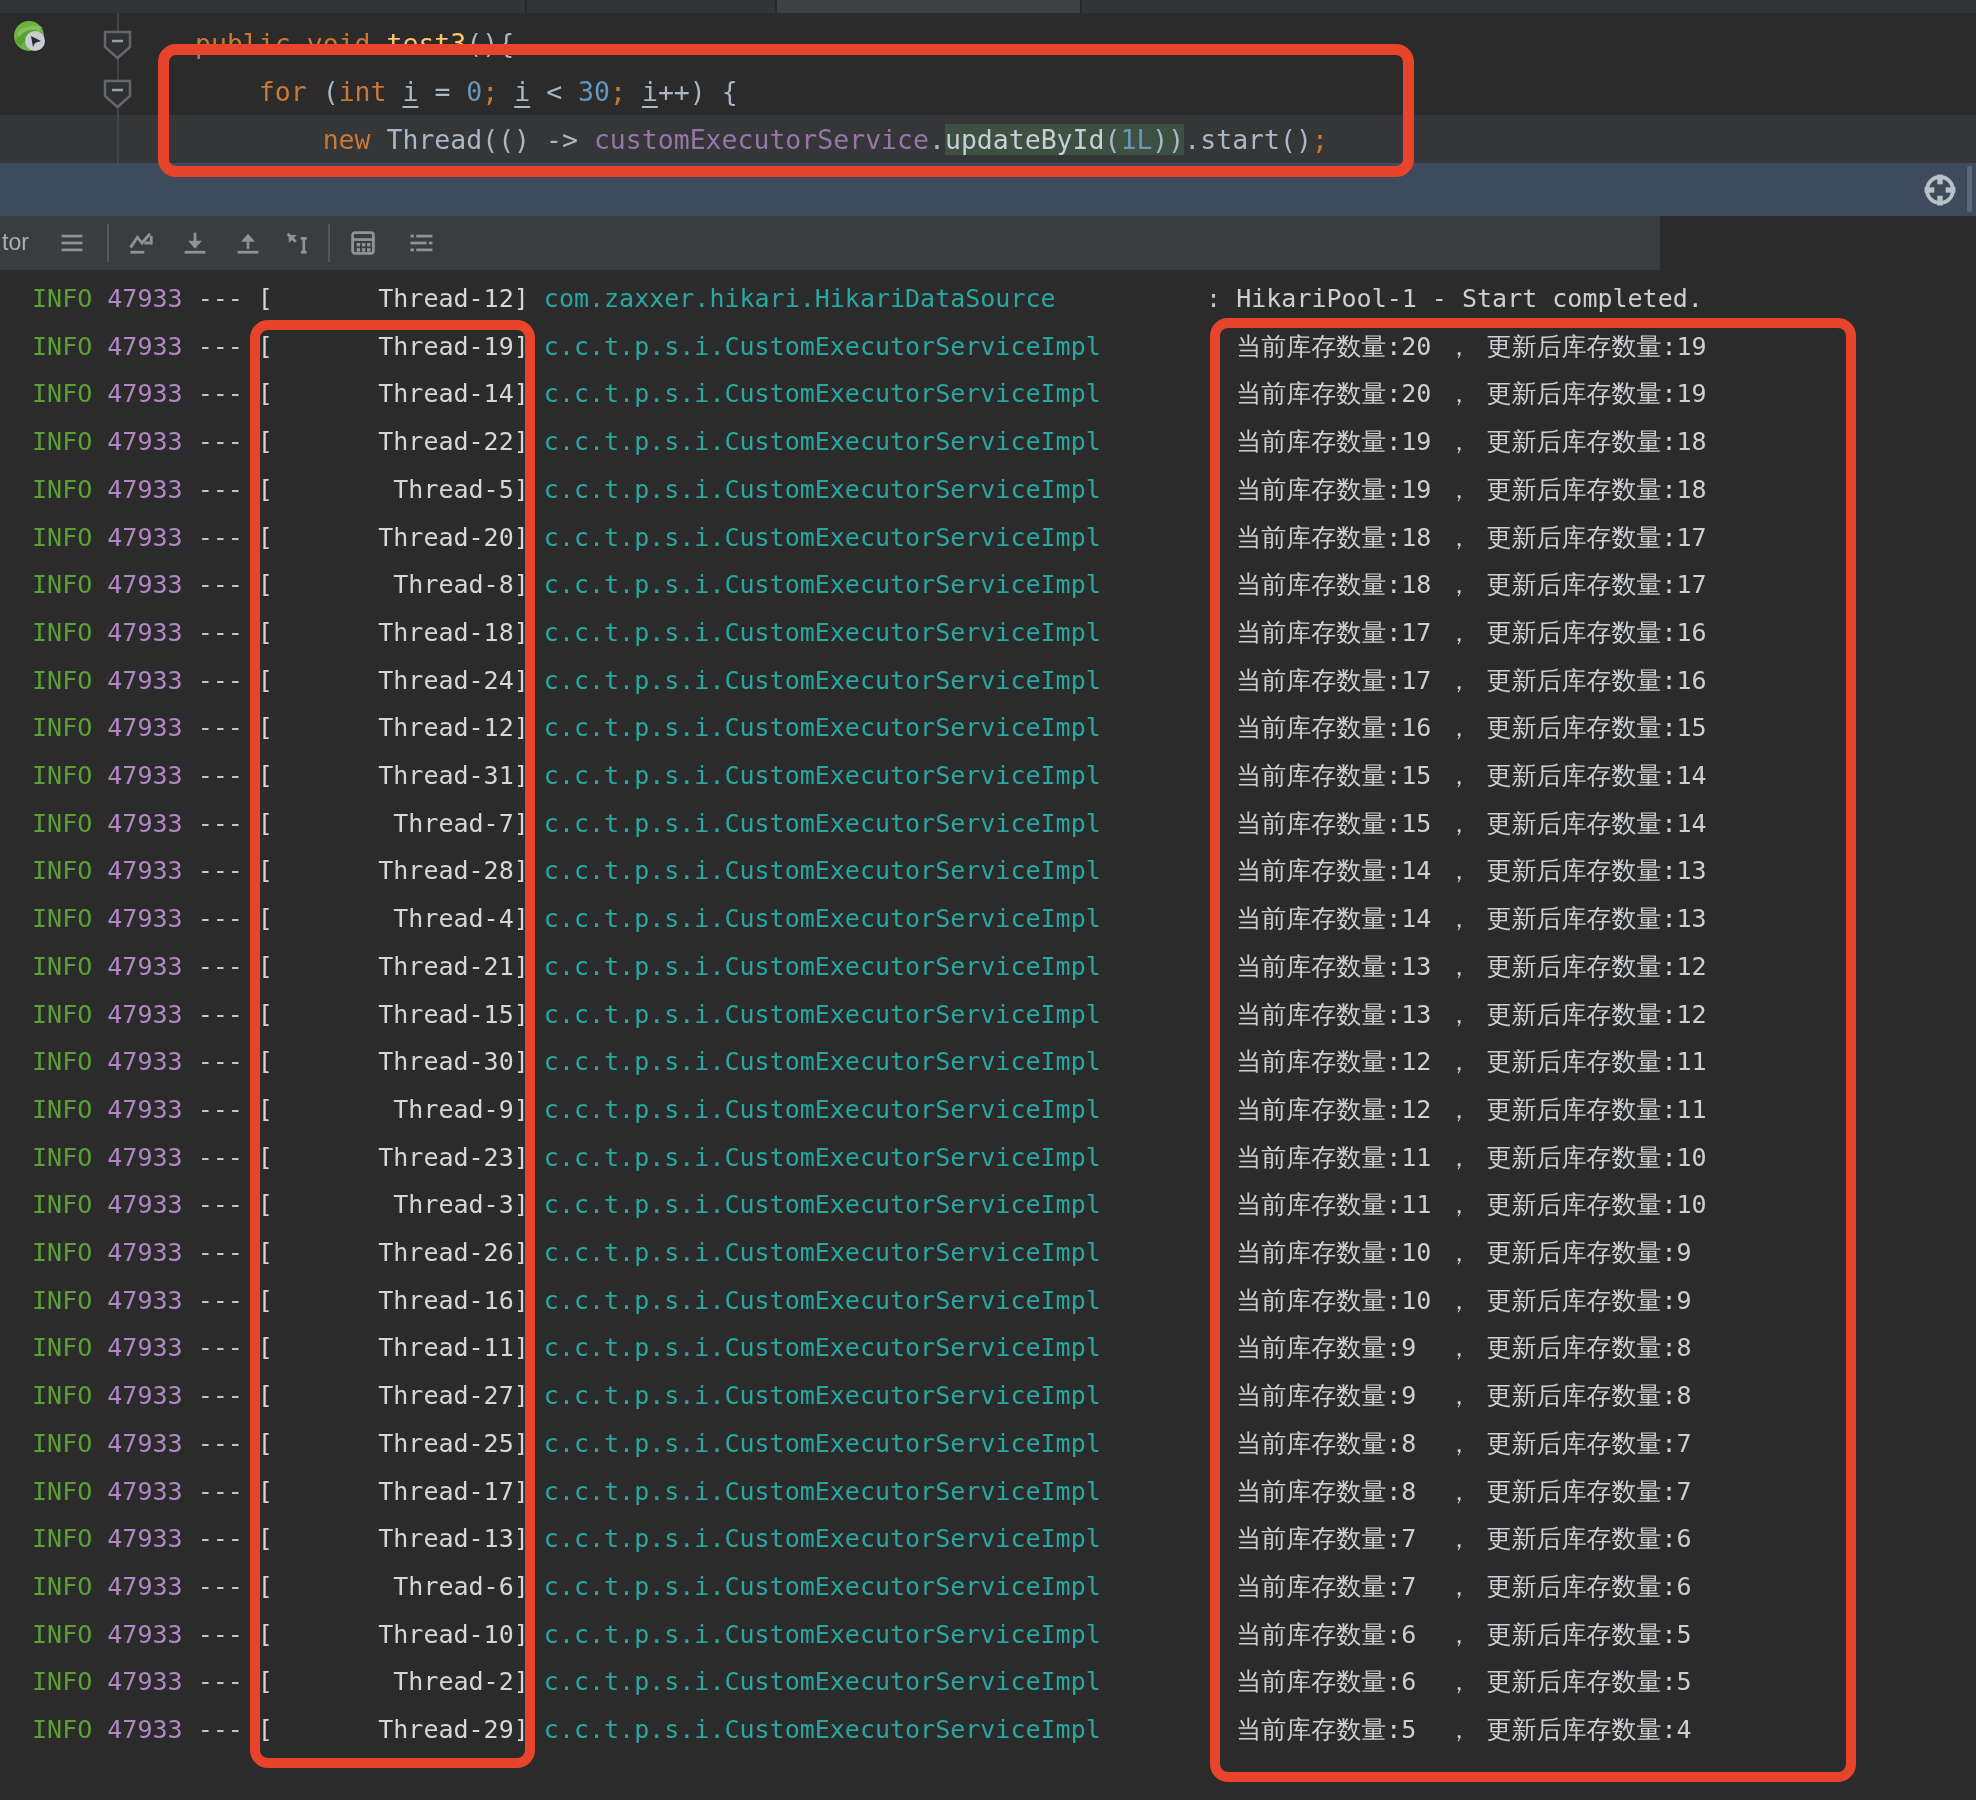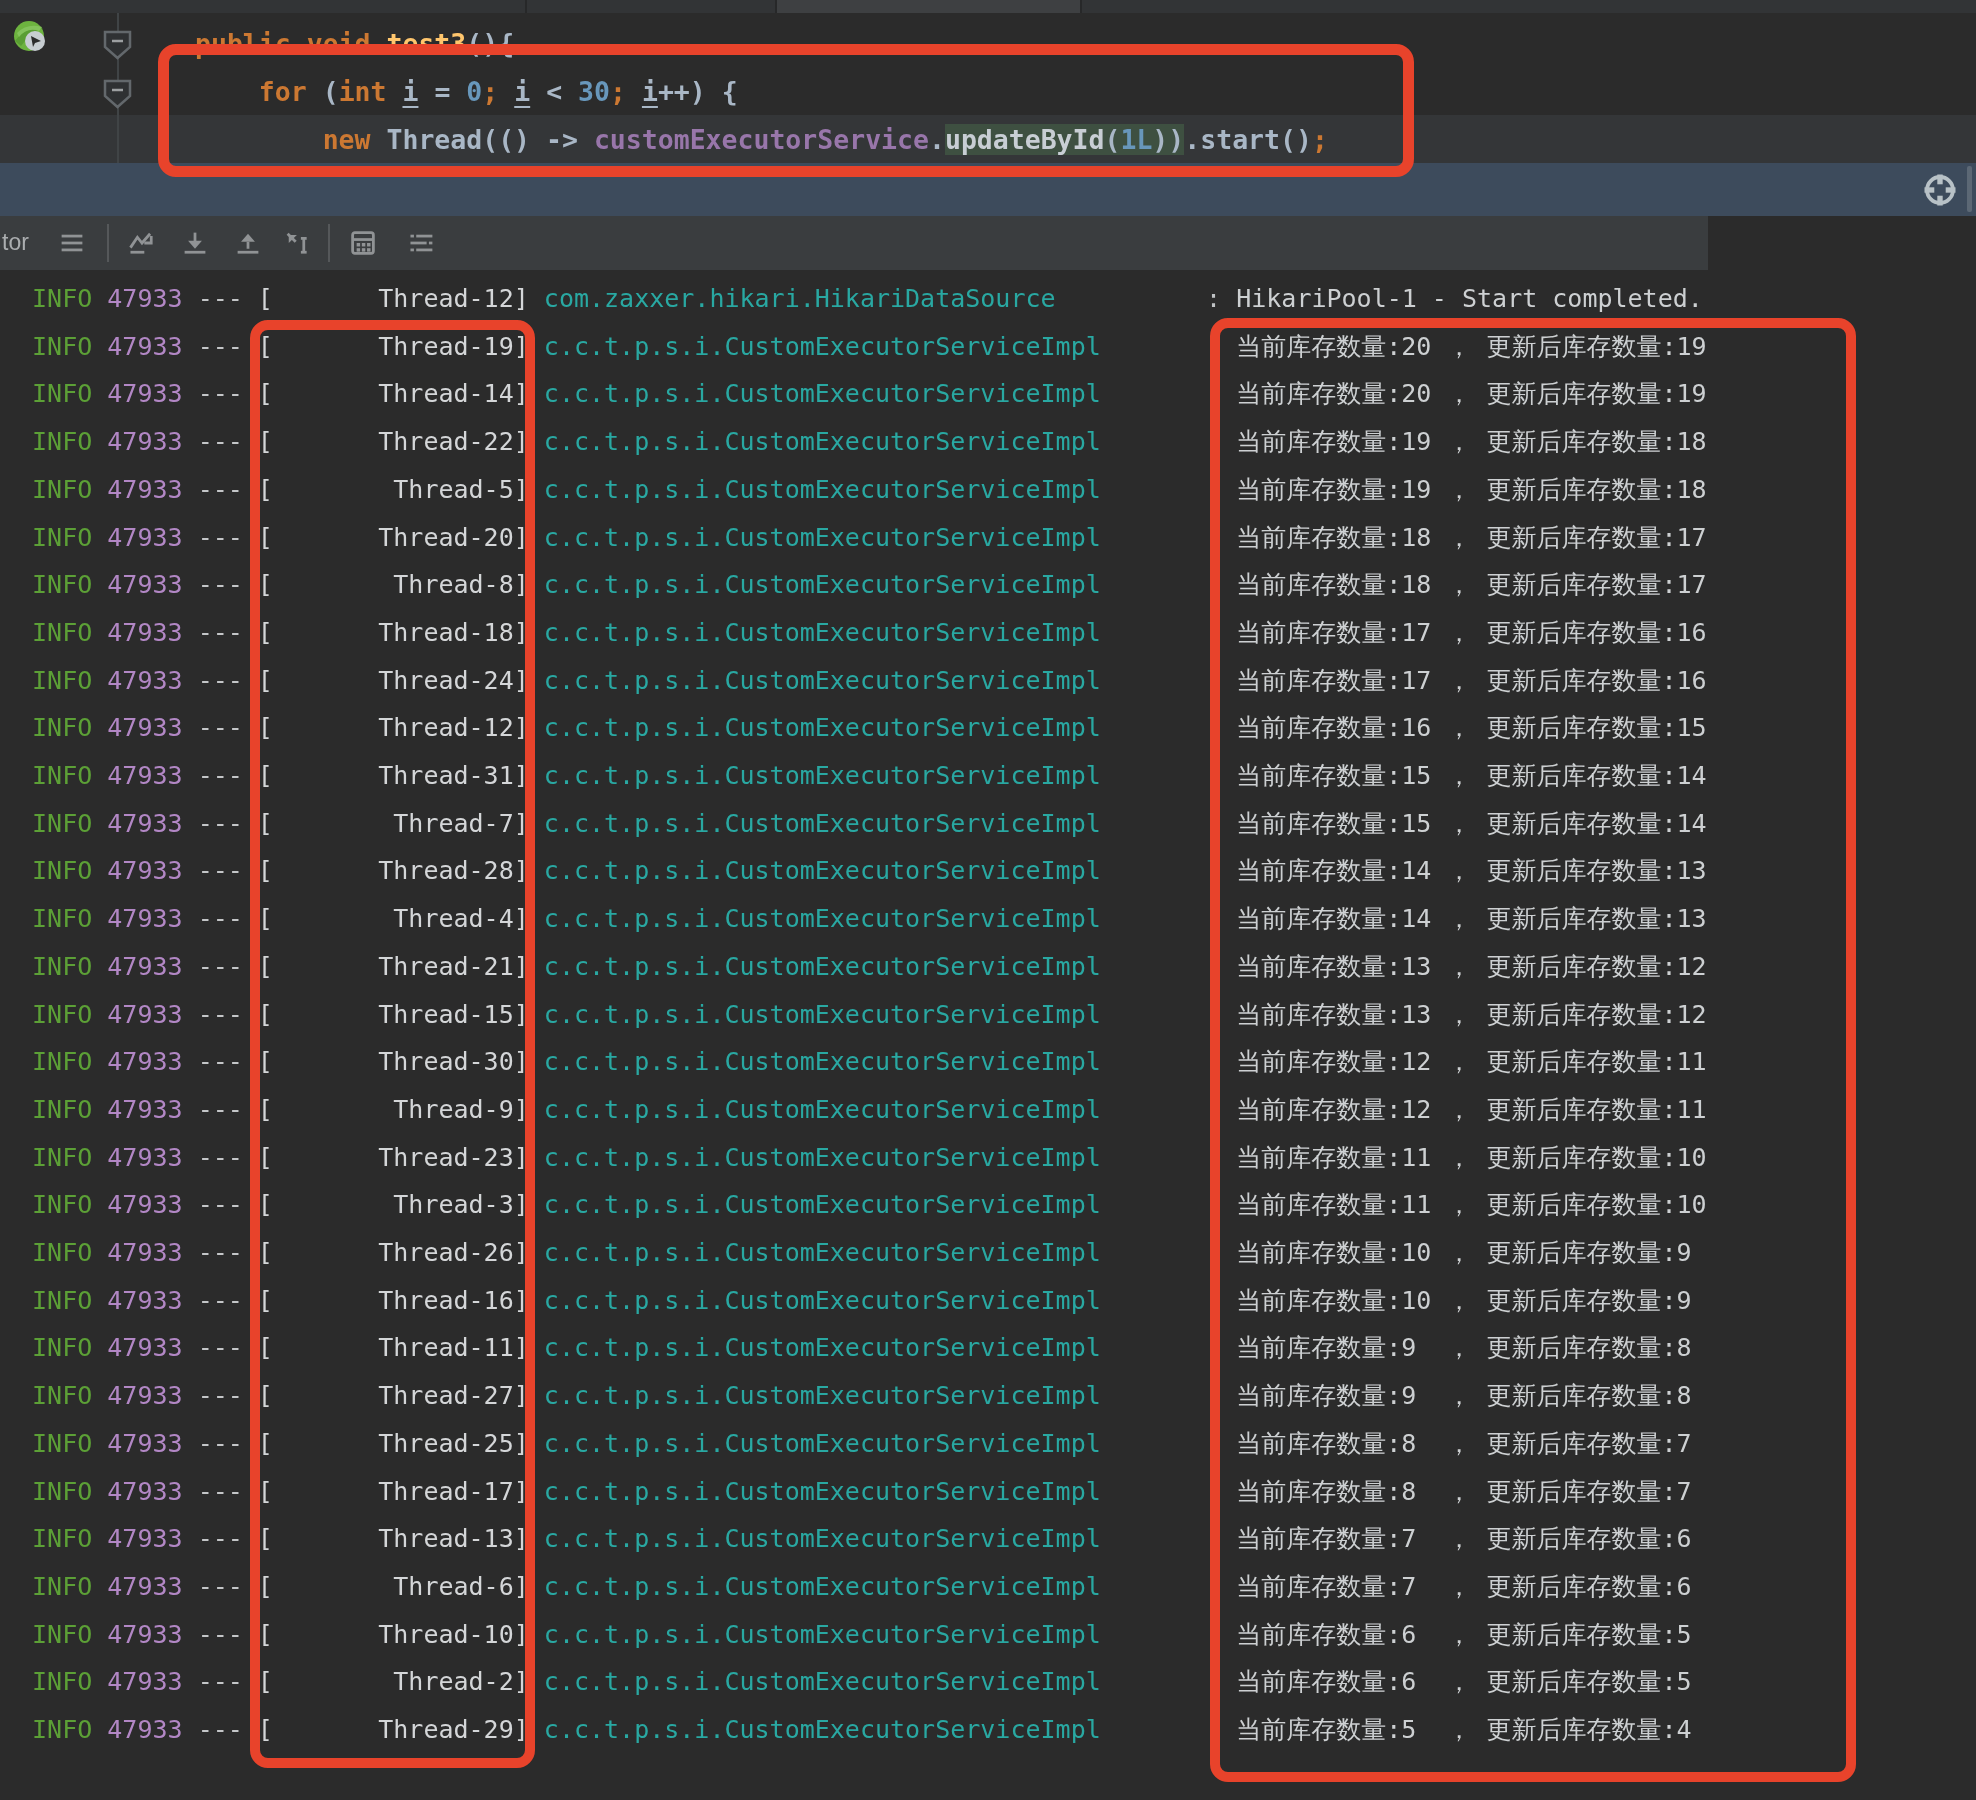--- a/index.html
+++ b/index.html
@@ -13,38 +13,38 @@
     --log-thread:#D4D6D8; --log-logger:#29A8A2; --log-msg:#CDD0D2; --log-colon:#BFC2C4;
   }
   html,body{margin:0;padding:0;background:#2B2B2B;}
   .stage{position:relative;width:1976px;height:1800px;overflow:hidden;
          background:var(--editor-bg);font-family:"DejaVu Sans Mono","DejaVu Sans",monospace;}
   
   .tabstrip{position:absolute;left:0;top:0;width:1976px;height:13px;background:var(--tabstrip-bg);}
   .tabstrip .seg{position:absolute;top:0;height:13px;background:var(--tabstrip-active);}
   .tabstrip .vline{position:absolute;top:0;width:2px;height:13px;background:#272829;}
   
-  .editor{position:absolute;left:0;top:13px;width:1799px;height:203px;background:var(--editor-bg);font-weight:bold;}
+  .editor{position:absolute;left:0;top:13px;width:1799px;height:203px;background:var(--editor-bg);}
   .curline{position:absolute;left:0;top:102px;width:1976px;height:48px;background:var(--current-line-bg);}
   .selline{position:absolute;left:0;top:150px;width:1976px;height:53px;background:var(--selected-line-bg);}
   .gutterline{position:absolute;left:117px;top:0;width:2px;height:150px;background:var(--gutter-line);}
   .fold{position:absolute;left:103px;width:29px;height:30px;}
   .code{position:absolute;left:195px;top:7px;font-size:26.5px;line-height:48px;
         white-space:pre;color:var(--plain);}
   .code .k{color:var(--kw);} .code .m{color:var(--method);} .code .n{color:var(--number);}
   .code .f{color:var(--field);margin-top:8px;} .code .p{color:var(--plain);}
   .code .v{color:var(--plain);text-decoration:underline;text-underline-offset:5px;}
   .code .hm{color:var(--hl-text);background:var(--hl-bg);}
   .code .hp{color:var(--plain);background:var(--hl-bg);}
   .code .hn{color:var(--number);background:var(--hl-bg);}
   .crosshair{position:absolute;left:1921px;top:158px;}
   .sb-thumb{position:absolute;left:1967px;top:153px;width:5px;height:46px;background:#5C6875;border-radius:2px;}
   
   .ctoolbar{position:absolute;left:0;top:216px;width:1660px;height:54px;background:var(--toolbar-bg);
-            border-bottom:1px solid #737373;padding-left:48px;}
+            border-bottom:1px solid #737373;}
   .ctoolbar .tablabel{position:absolute;left:2px;top:13px;font-family:"Liberation Sans",sans-serif;
             font-size:23px;color:#ABAEB0;}
   .ctoolbar .tbsep{position:absolute;top:8px;width:2px;height:38px;background:var(--sep-gray);}
   .ctoolbar .tbicon{position:absolute;top:12px;width:30px;height:30px;cursor:pointer;}
   .ctoolbar .tbicon svg{width:30px;height:30px;}
   
   .console{position:absolute;left:0;top:270px;width:1976px;height:1530px;background:var(--console-bg);}
   .log{position:absolute;left:17px;top:5px;font-size:25px;line-height:47.7px;white-space:pre;}
   .lrow span{white-space:pre;}
   .lv{color:var(--log-info);margin-top:37px;} .pid{color:var(--log-pid);} .sep{color:var(--log-sep);}

